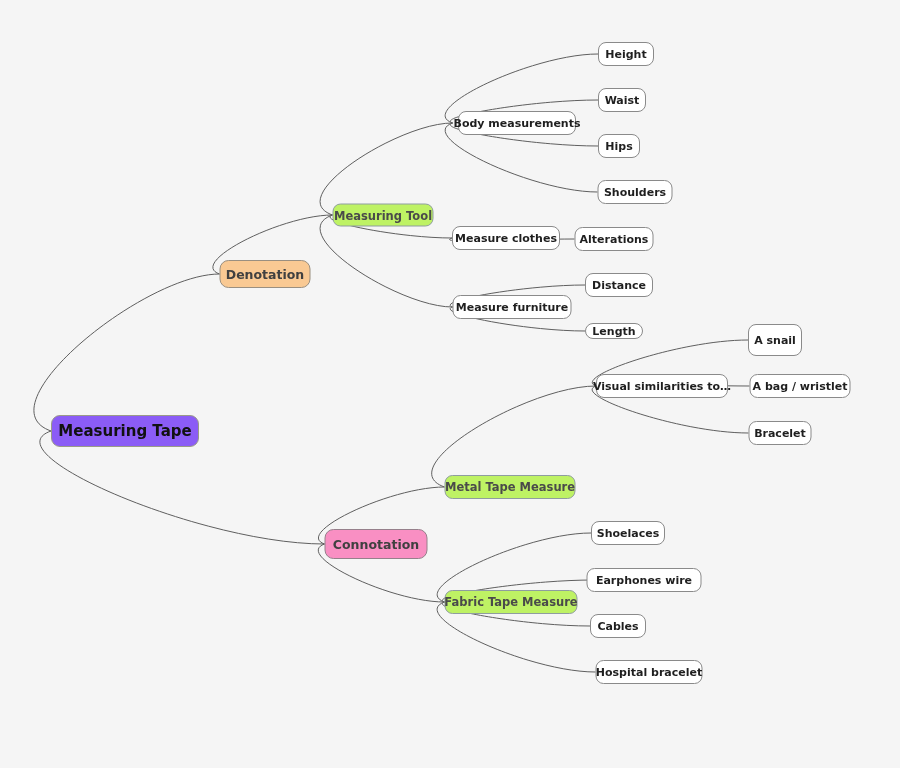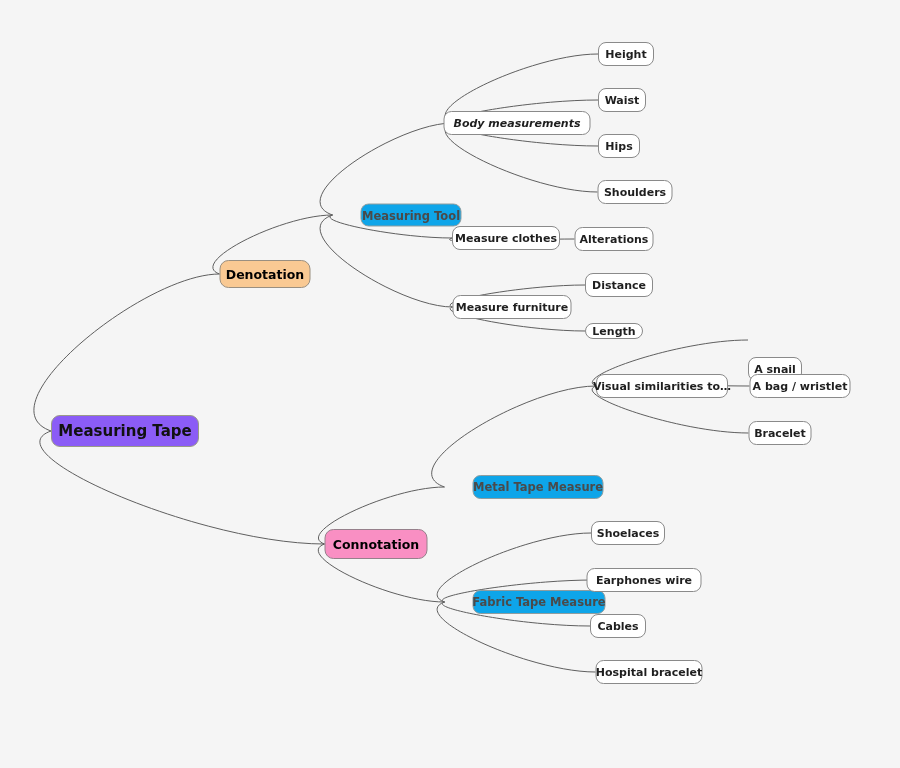--- a/index.html
+++ b/index.html
@@ -38,42 +38,41 @@
     background: #8b5cf6;
     border-color: #9a9a88;
     border-radius: 9px;
     color: #111111;
     font-size: 15px;
     font-weight: bold;
     padding: 0 13px;
   }
   .node-l1 {
     border-radius: 9px;
-    color: #000000;
+    color: #404040;
     font-size: 12.5px;
     font-weight: bold;
     padding: 0 12px;
   }
   .node-denotation {
     background: #f9c993;
     border-color: #9a8f80;
   }
   .node-connotation {
     background: #f98fc3;
     border-color: #96808b;
   }
   .node-l2 {
-    background: #0ea5e9;
+    background: #bef264;
     border-color: #8f9d9f;
     border-radius: 8px;
     color: #4a4a4a;
     font-size: 11.5px;
     font-weight: bold;
     padding: 0 25px;
-    margin-left: 28px;
   }
   .node-leaf {
     background: #ffffff;
     border-color: #8a8a8a;
     border-radius: 8px;
     color: #1f1f1f;
     font-size: 11px;
     font-weight: bold;
     padding: 0 0;
   }
@@ -119,21 +118,21 @@
       </div>
       <div class="node node-l2" style="left: 383px; top: 215px; width: 101px; height: 23px;">
         <span>Measuring Tool</span>
       </div>
       <div class="node node-l2" style="left: 510px; top: 487px; width: 131px; height: 24px;">
         <span>Metal Tape Measure</span>
       </div>
       <div class="node node-l2" style="left: 511px; top: 602px; width: 133px; height: 24px;">
         <span>Fabric Tape Measure</span>
       </div>
-      <div class="node node-leaf" style="left: 517px; top: 123px; width: 147px; height: 24px; font-style: italic;">
+      <div class="node node-leaf" style="left: 517px; top: 123px; width: 118px; height: 24px;">
         <span>Body measurements</span>
       </div>
       <div class="node node-leaf" style="left: 506px; top: 238px; width: 108px; height: 24px;">
         <span>Measure clothes</span>
       </div>
       <div class="node node-leaf" style="left: 512px; top: 307px; width: 119px; height: 24px;">
         <span>Measure furniture</span>
       </div>
       <div class="node node-leaf" style="left: 662px; top: 386px; width: 132px; height: 24px;">
         <span>Visual similarities to…</span>
@@ -152,21 +151,21 @@
       </div>
       <div class="node node-leaf" style="left: 614px; top: 239px; width: 79px; height: 24px;">
         <span>Alterations</span>
       </div>
       <div class="node node-leaf" style="left: 619px; top: 285px; width: 68px; height: 24px;">
         <span>Distance</span>
       </div>
       <div class="node node-leaf" style="left: 614px; top: 331px; width: 58px; height: 16px;">
         <span>Length</span>
       </div>
-      <div class="node node-leaf" style="left: 775px; top: 340px; width: 54px; height: 24px; margin-top: 29px;">
+      <div class="node node-leaf" style="left: 775px; top: 340px; width: 54px; height: 32px;">
         <span>A snail</span>
       </div>
       <div class="node node-leaf" style="left: 800px; top: 386px; width: 101px; height: 24px;">
         <span>A bag / wristlet</span>
       </div>
       <div class="node node-leaf" style="left: 780px; top: 433px; width: 63px; height: 24px;">
         <span>Bracelet</span>
       </div>
       <div class="node node-leaf" style="left: 628px; top: 533px; width: 74px; height: 24px;">
         <span>Shoelaces</span>

